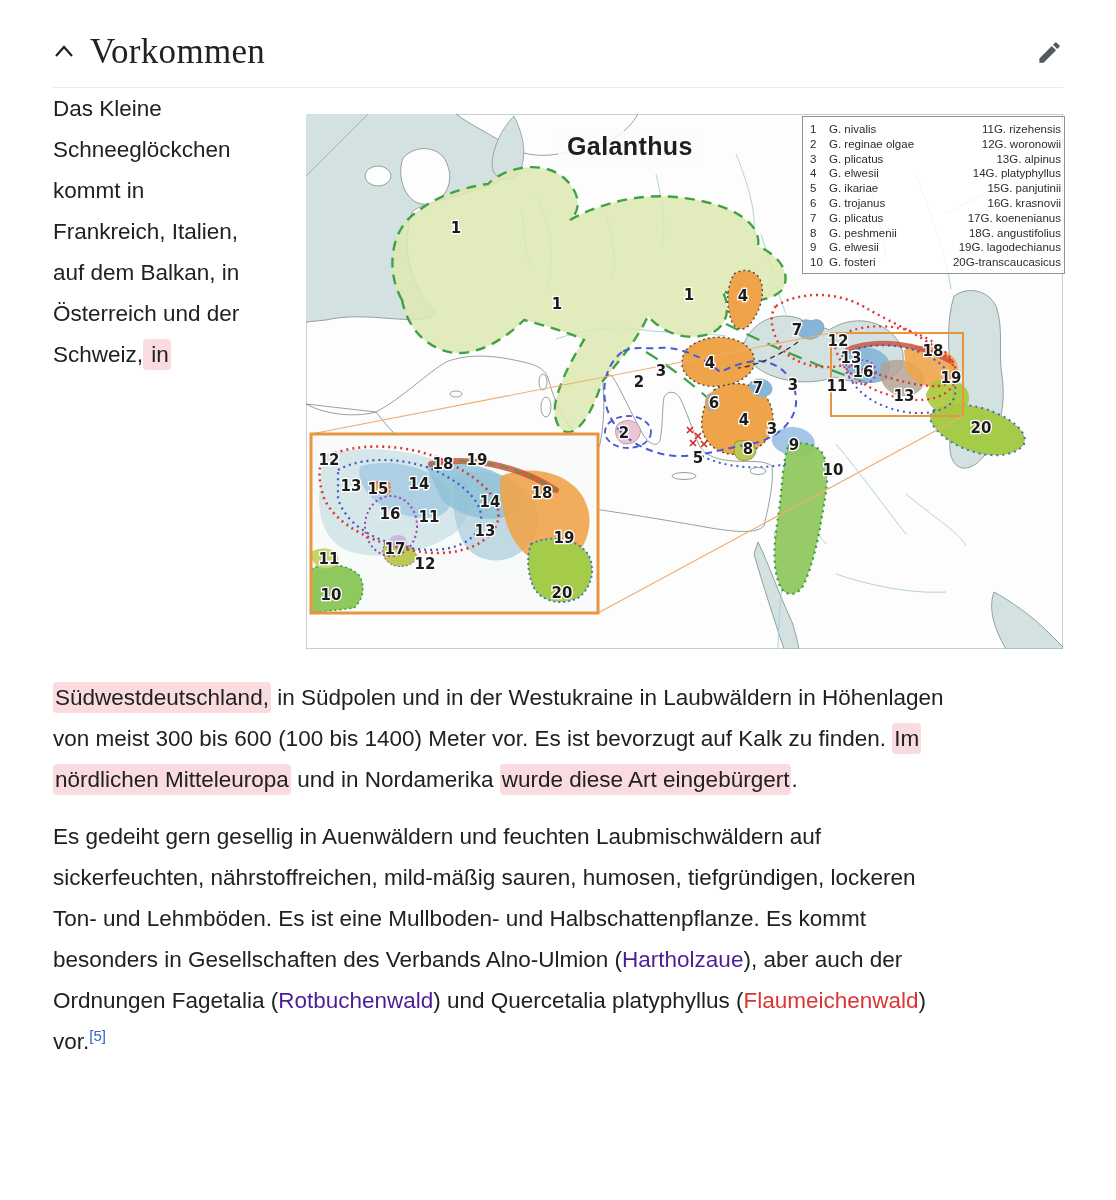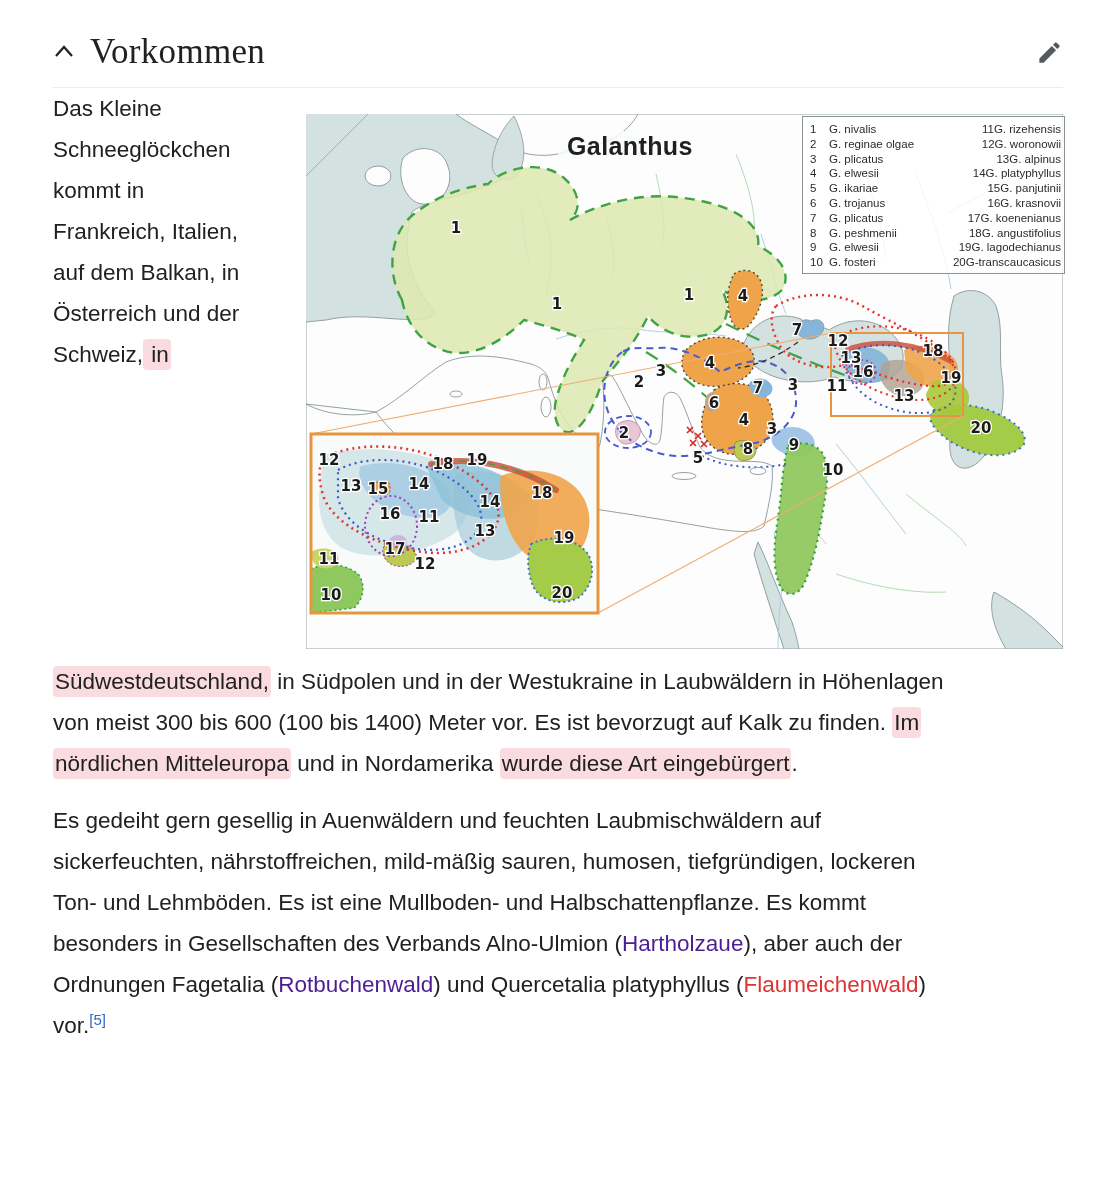--- a/index.html
+++ b/index.html
@@ -17,21 +17,21 @@
   .mapwrap svg{position:absolute;left:0;top:0;}
   .maptitle{position:absolute;left:252px;top:17px;background:rgba(250,252,251,.85);padding:1px 9px;font-size:25px;font-weight:bold;color:#1f1f1f;letter-spacing:.4px;font-family:"Liberation Sans",sans-serif;}
   .maplegend{position:absolute;left:496px;top:2px;width:263px;height:158px;background:rgba(255,255,255,.8);border:1.5px solid #8a9494;box-sizing:border-box;display:flex;padding:5px 3px 2px 7px;font-size:11.5px;line-height:14.8px;color:#2b2b2b;}
   .lcol1{width:120px;flex:0 0 auto;}
   .lcol2{flex:1;text-align:right;}
   .lrow{white-space:nowrap;}
   .ln{display:inline-block;width:19px;}
   figcaption{margin-top:21px;width:714px;font-size:20px;line-height:29px;color:#54595d;letter-spacing:-.1px;}
   .cap-italic{font-style:italic;}
   .para{font-size:22.5px;line-height:41px;white-space:pre-line;margin:0;}
-  .p1{margin-top:12px;}
+  .p1{margin-top:28px;}
   .p2{margin-top:16px;}
   .hl{background:#fadbdf;border-radius:4px;padding:3px 2px;box-decoration-break:clone;-webkit-box-decoration-break:clone;}
   .link-blue{color:#4c1d95;text-decoration:none;cursor:pointer;}
   .link-red{color:#dd3333;text-decoration:none;cursor:pointer;}
   .ref{font-size:15px;line-height:0;position:relative;top:-8px;color:#3366cc;text-decoration:none;cursor:pointer;}
   .mnum{font-family:"DejaVu Sans",sans-serif;font-weight:bold;font-size:15px;fill:#1b1b1b;stroke:#ffffff;stroke-width:2.6px;paint-order:stroke;text-anchor:middle;}
 </style>
 </head>
 <body>
 

